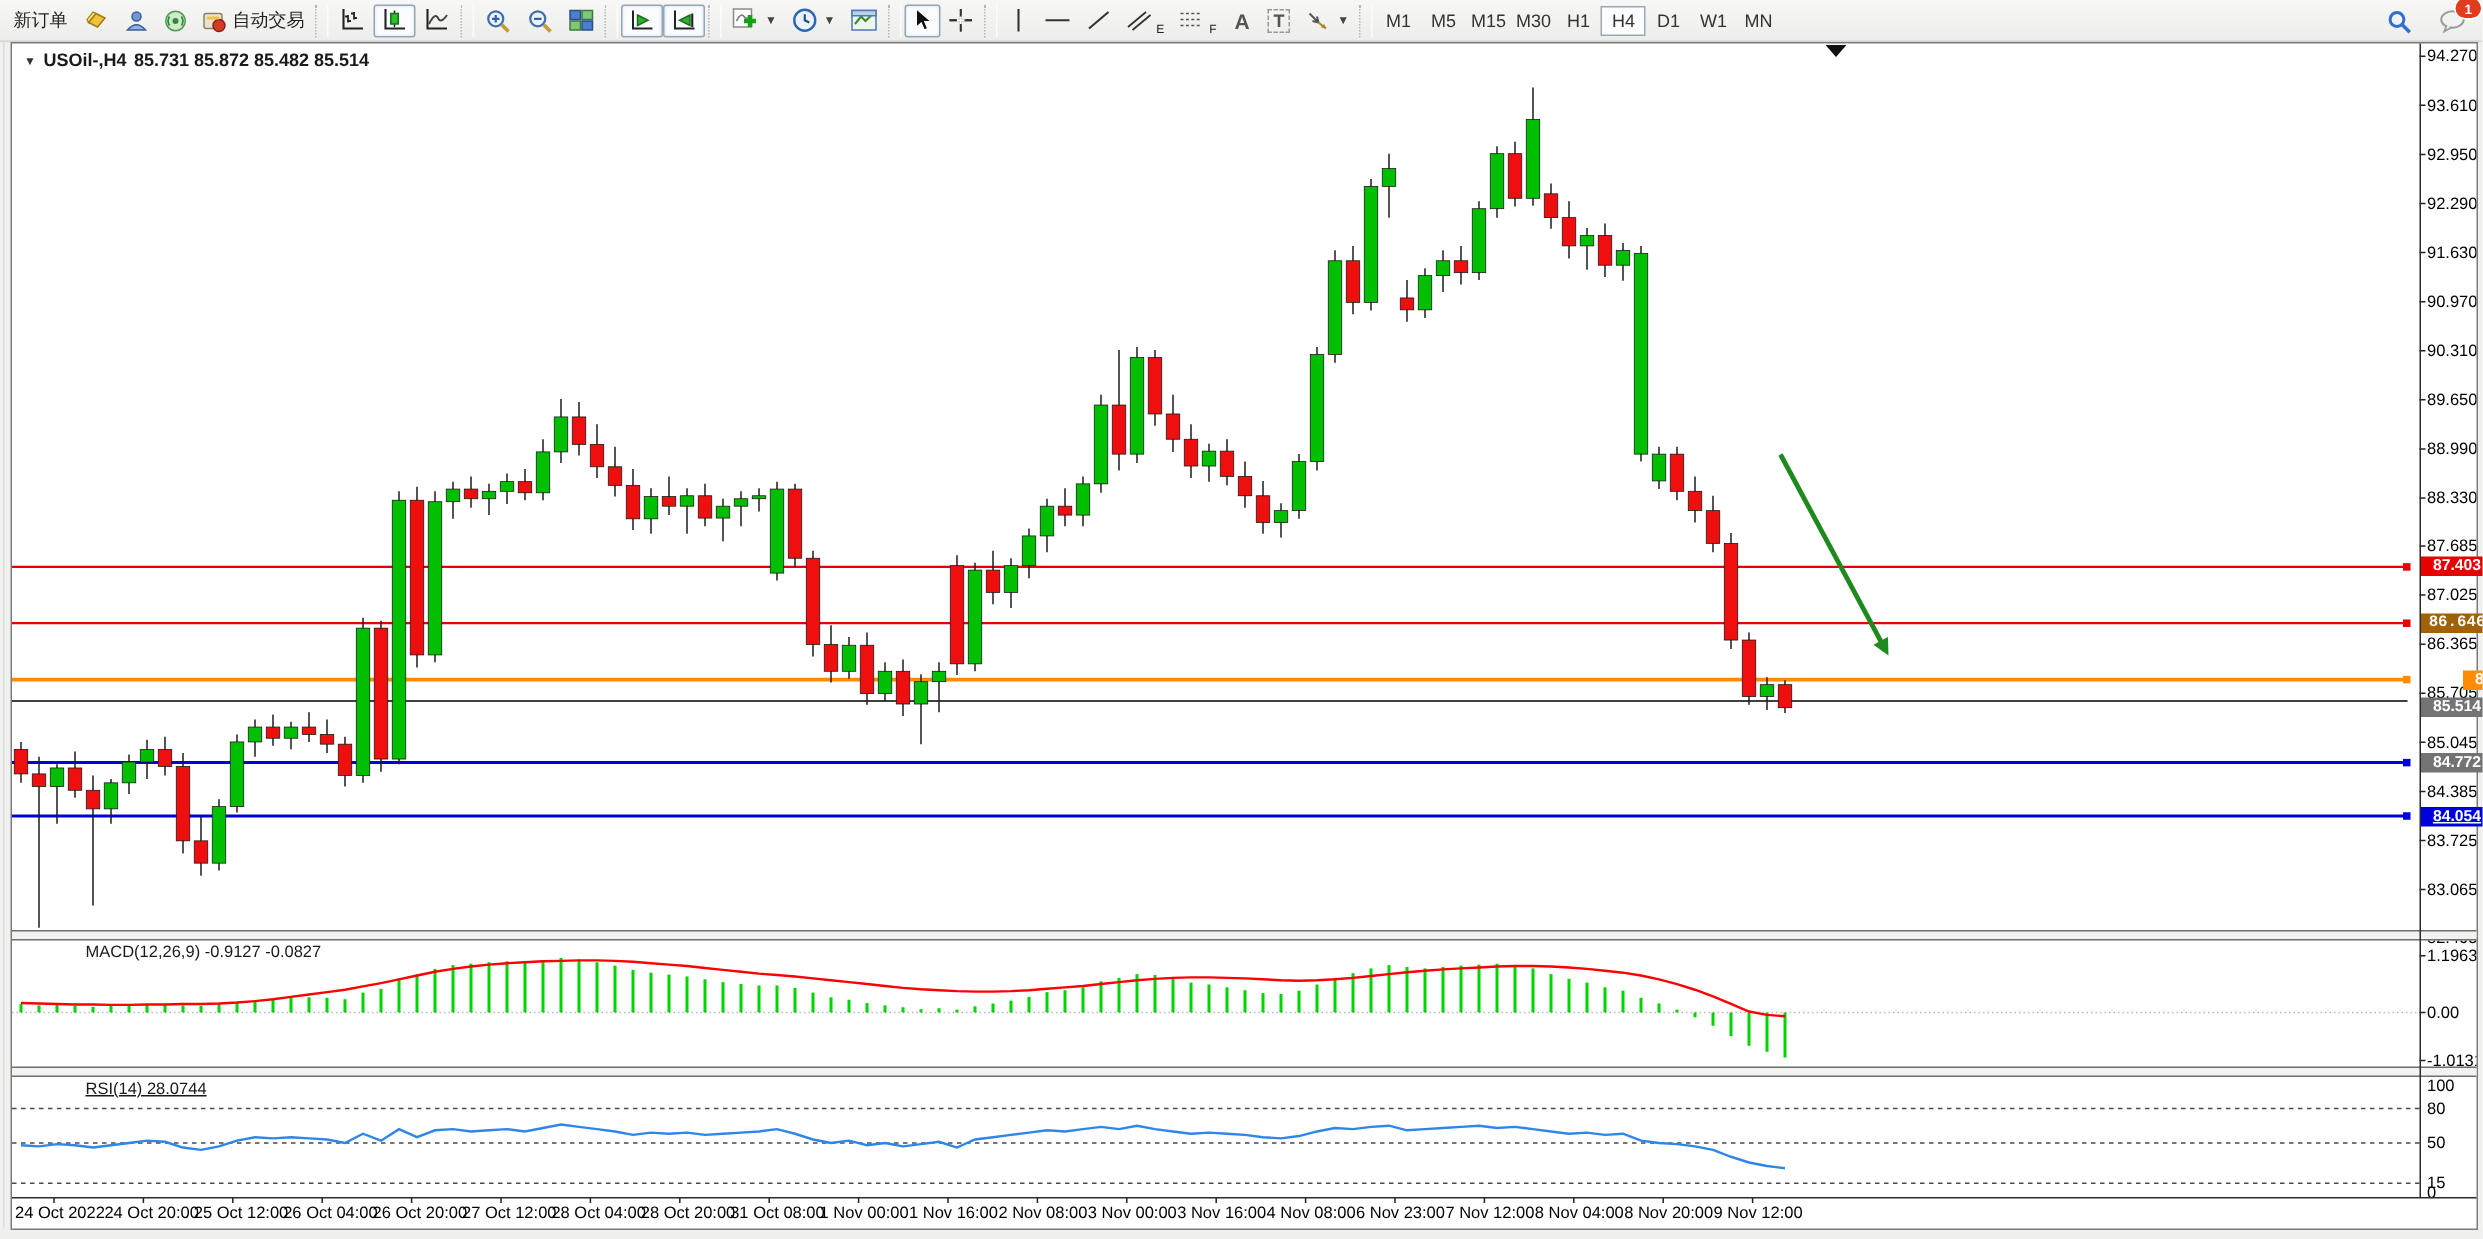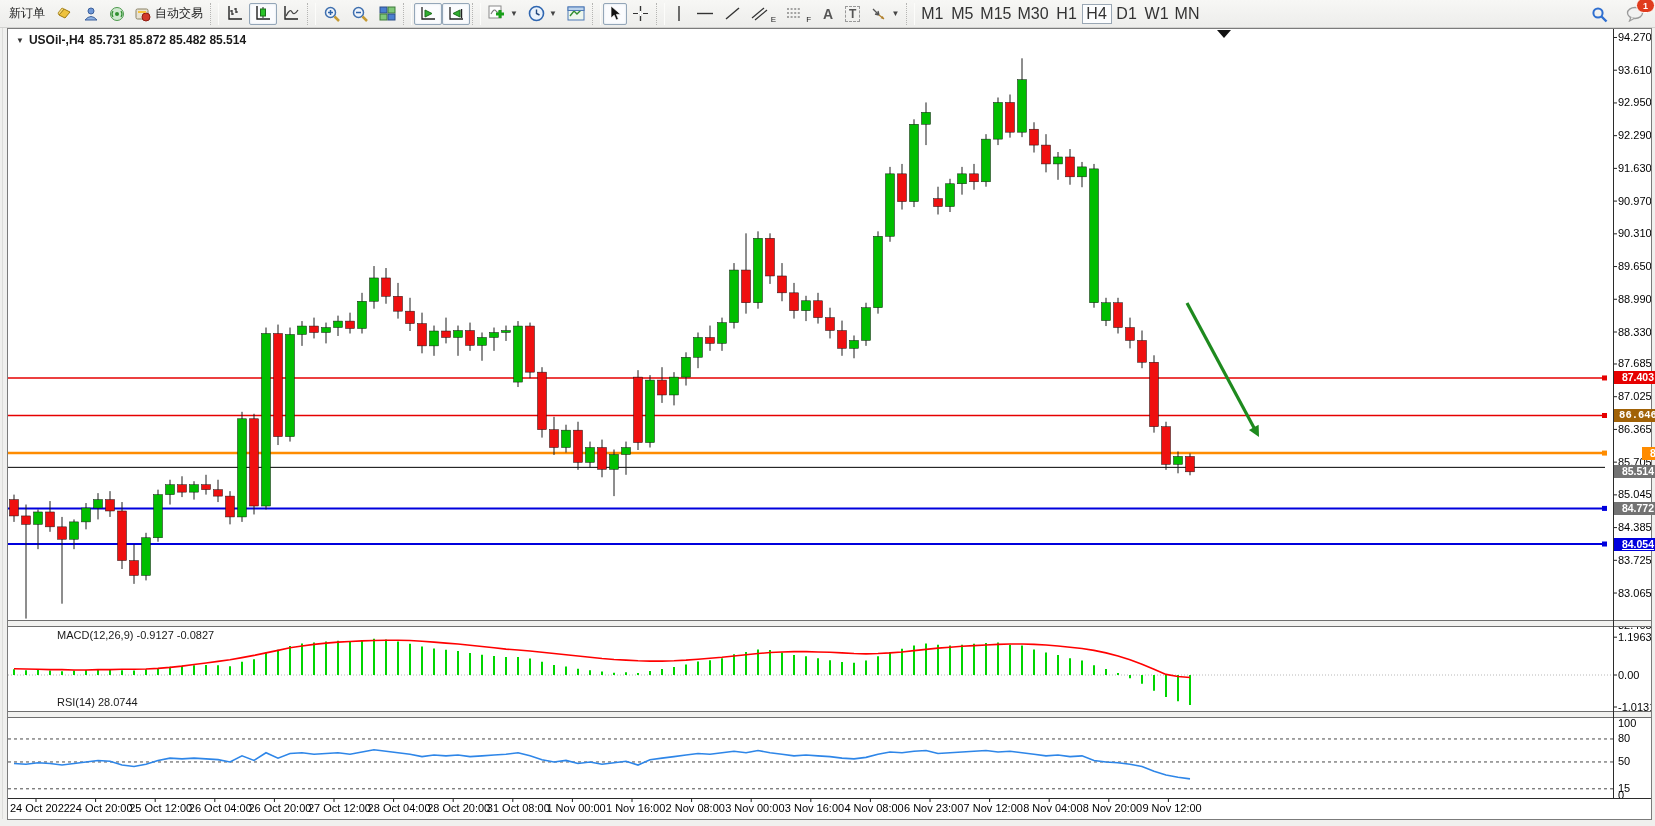--- a/index.html
+++ b/index.html
@@ -16,21 +16,21 @@
     display:flex;align-items:center;padding-left:4px;box-sizing:border-box;
     font-size:12px;color:#222;white-space:nowrap;
   }
   .tbtn{
     height:22px;min-width:24px;display:inline-flex;align-items:center;justify-content:center;
     padding:0 4px;border:1px solid transparent;border-radius:2px;box-sizing:border-box;
     cursor:default;gap:3px;
   }
   .tbtn.pressed{border:1px solid #94a6b8;background:#fbfcfe;box-shadow:inset 0 0 2px #cfd9e2;}
   .tf{height:20px;min-width:30px;display:inline-flex;align-items:center;justify-content:center;
-      border:1px solid transparent;font-size:16px;color:#333;padding:0 2px;box-sizing:border-box;}
+      border:1px solid transparent;font-size:12px;color:#333;padding:0 2px;box-sizing:border-box;}
   .tf.pressed{border:1px solid #9aa7b4;background:#fcfdfe;}
   .sep{width:7px;height:22px;margin:0 2px;
        border-left:1px dotted #b5b5b3;border-right:1px solid #fcfcfa;}
   .caret{font-size:8px;color:#444;margin-left:1px;}
   .tbtn svg{display:block;}
   #tb-right{position:absolute;right:6px;top:0;height:28px;display:flex;align-items:center;gap:8px;}
   #chat-badge{position:relative;}
   #chat-badge .badge{
     position:absolute;right:-7px;top:-6px;min-width:13px;height:13px;border-radius:8px;
     background:#e03c1e;color:#fff;font-size:9px;font-weight:bold;
@@ -47,21 +47,21 @@
             border-top:1px solid #6f6f6f;border-bottom:1px solid #6f6f6f;box-sizing:content-box;}
   #axis-vline{position:absolute;left:1605px;top:0;width:1px;height:769px;background:#2b2b2b;}
   #time-hline{position:absolute;left:0;top:769px;width:1643px;height:1px;background:#2b2b2b;}
   #chart-title{
     position:absolute;left:8px;top:4px;font-size:12px;font-weight:bold;color:#1a1a1a;
     display:flex;align-items:center;gap:5px;
   }
   #chart-title .tri{font-size:8px;color:#333;}
   .ind-label{position:absolute;left:4px;font-size:11px;color:#1a1a1a;padding-left:45px;}
   #macd-label{top:600px;}
-  #rsi-label{top:667px;}
+  #rsi-label{top:691px;text-decoration:underline;}
   .price-tag{
     position:absolute;left:1606px;width:48px;height:13px;font-size:10.5px;font-weight:bold;
     color:#fff;display:flex;align-items:center;justify-content:center;line-height:13px;
   }
   #shift-marker{
     position:absolute;left:1209px;top:1px;width:0;height:0;
     border-left:7px solid transparent;border-right:7px solid transparent;border-top:8px solid #111;
   }
   #left-strip{position:absolute;left:0;top:28px;width:7px;height:798px;background:#f0f0ee;}
   #left-strip .groove{position:absolute;left:2px;top:0;width:1px;height:100%;background:#dcdcda;}

